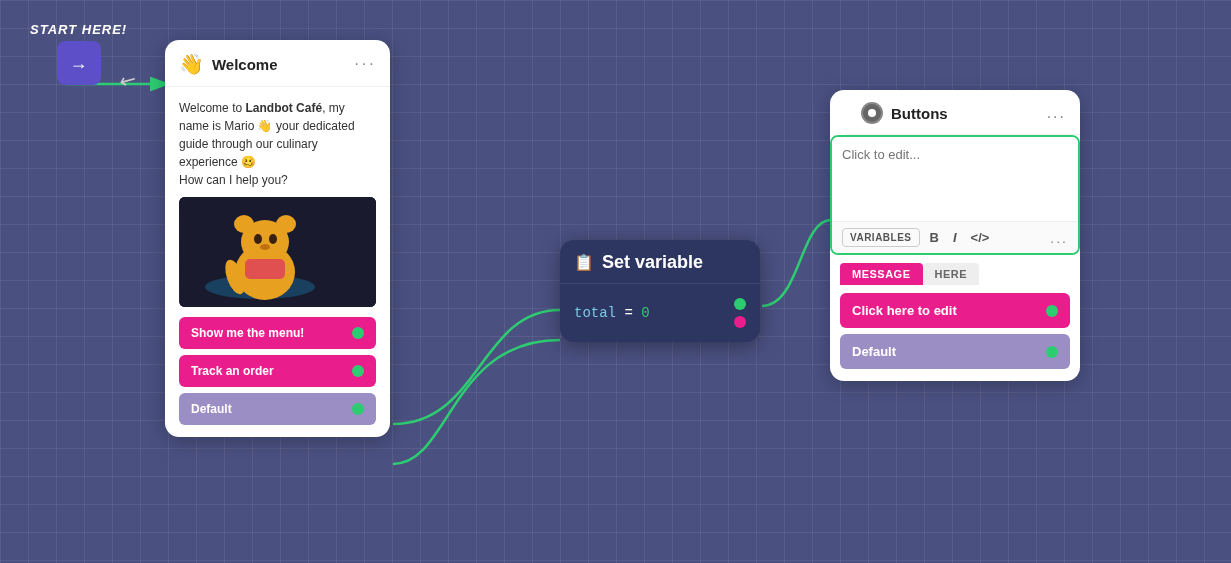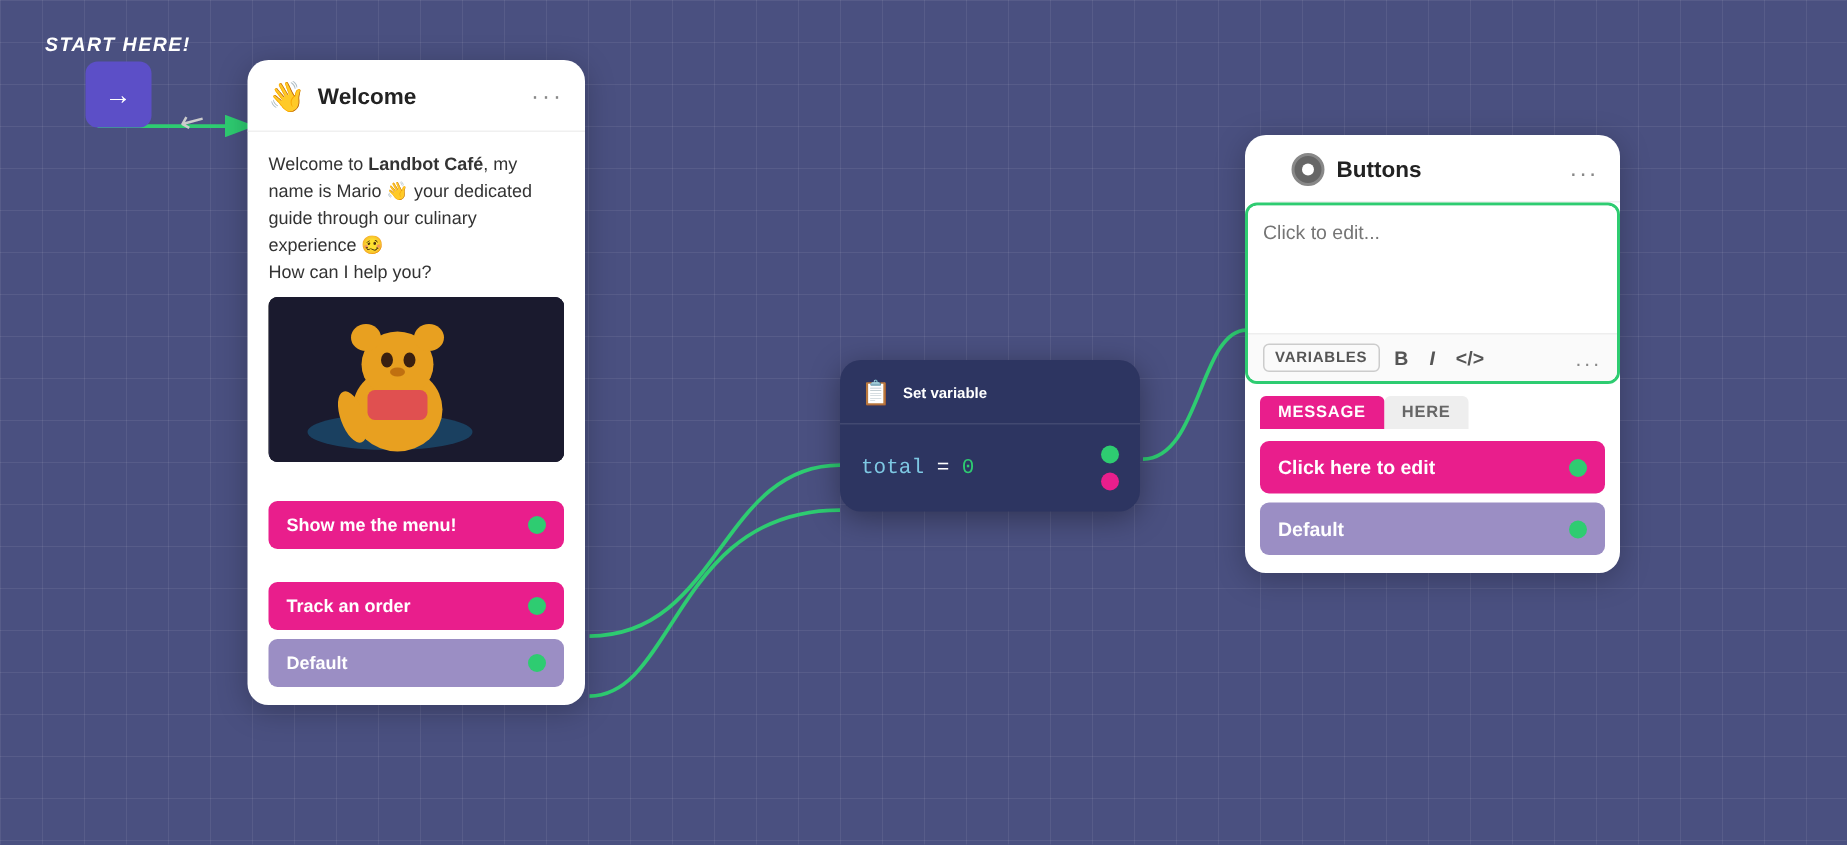--- a/index.html
+++ b/index.html
@@ -151,21 +151,20 @@
       border: none;
       border-radius: 6px;
       padding: 9px 12px;
       font-size: 12px;
       font-weight: 600;
       cursor: pointer;
       text-align: left;
       display: flex;
       align-items: center;
       justify-content: space-between;
-      margin-top: 16px;
     }
 
     .btn-purple-light {
       background: #9b8ec4;
       color: #fff;
       border: none;
       border-radius: 6px;
       padding: 9px 12px;
       font-size: 12px;
       font-weight: 600;
@@ -220,21 +219,21 @@
       gap: 8px;
       padding: 12px 14px 10px;
       border-bottom: 1px solid rgba(255,255,255,0.1);
     }
 
     .variable-icon {
       font-size: 16px;
     }
 
     .variable-title {
-      font-size: 10px;
+      font-size: 18px;
       font-weight: 700;
       color: #fff;
     }
 
     .variable-body {
       padding: 14px;
       display: flex;
       align-items: center;
       justify-content: space-between;
     }

